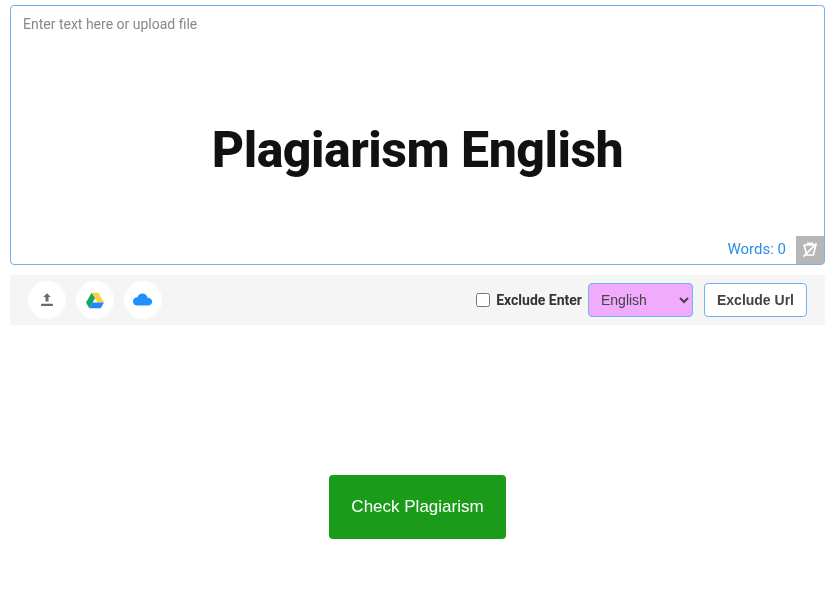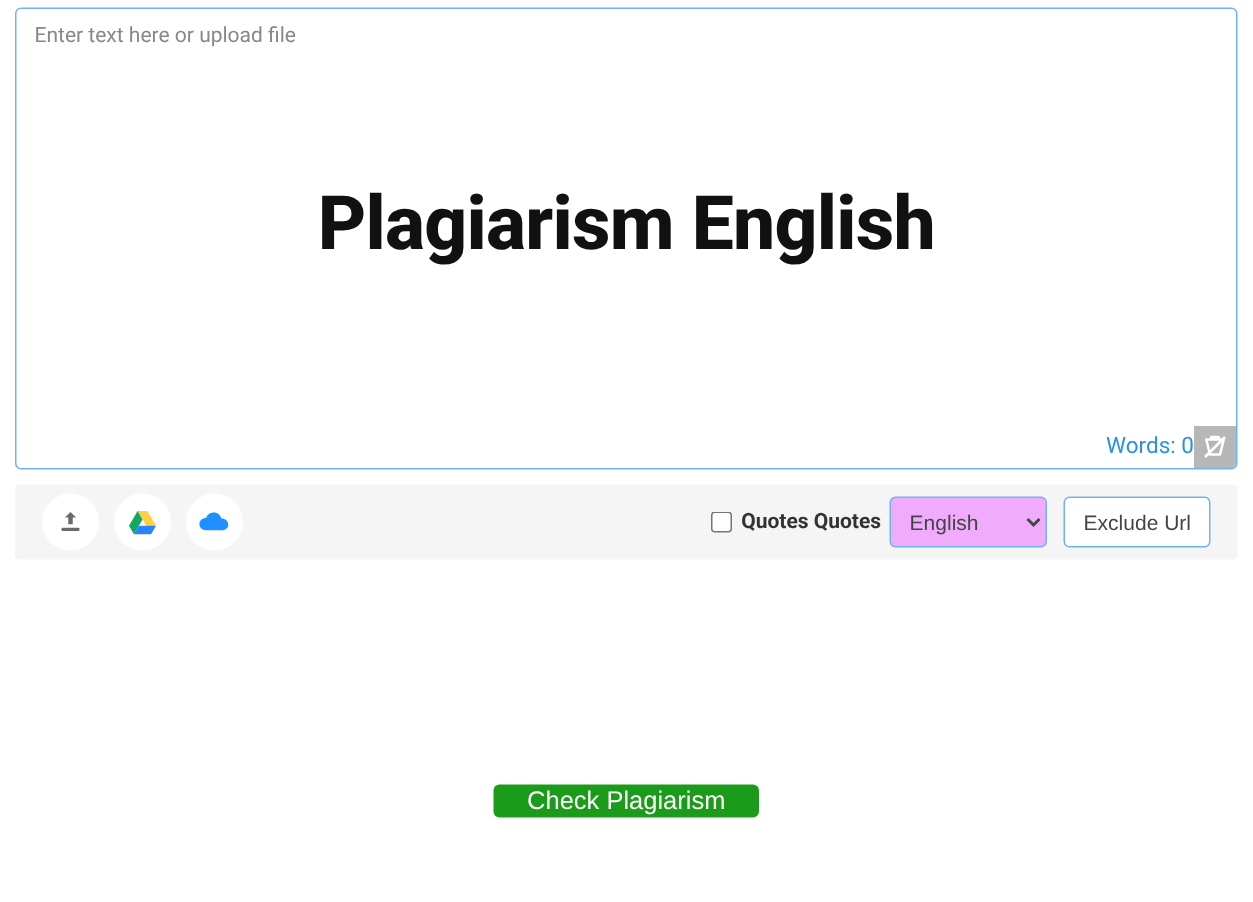--- a/index.html
+++ b/index.html
@@ -9,21 +9,21 @@
       width: 835px;
       height: 601px;
       overflow: hidden;
       padding: 5px 10px;
     }
     .input-area {
       position: relative;
       border: 1px solid #6fb3f2;
       border-radius: 4px;
       width: 100%;
-      height: 308px;
+      height: 260px;
       background: #fff;
     }
     .textarea {
       width: 100%;
       height: 100%;
       border: none;
       outline: none;
       resize: none;
       padding: 10px 12px;
       font-size: 14px;
@@ -38,21 +38,21 @@
       width: 100%;
       text-align: center;
       font-size: 50px;
       font-weight: 800;
       color: #111;
       pointer-events: none;
       letter-spacing: -0.5px;
     }
     .word-counter {
       position: absolute;
-      right: 28px;
+      right: 38px;
       bottom: 6px;
       color: #2a8fe7;
       font-size: 15px;
     }
     .grammar-icon {
       position: absolute;
       right: 0;
       bottom: 0;
       width: 28px;
       height: 28px;
@@ -97,33 +97,34 @@
     .exclude-url-btn {
       border: 1px solid #6fb3f2;
       border-radius: 4px;
       background: #fff;
       font-size: 14px;
       padding: 6px 12px;
       height: 34px;
       color: #444;
       cursor: pointer;
       margin-left: 5px;
+      font-weight: bold;
     }
     .check-row {
       display: flex;
       justify-content: center;
       margin-top: 150px;
     }
     .check-btn {
       background: #1a9b1a;
       color: #fff;
       border: none;
       border-radius: 4px;
       font-size: 17px;
-      padding: 1px 22px;
+      padding: 22px 22px;
       cursor: pointer;
     }
     input[type="checkbox"]{ width: 14px; height: 14px; }
   </style>
 </head>
 <body>
 
 <div class="input-area">
   <textarea class="textarea" placeholder="Enter text here or upload file" style=""></textarea>
   <div class="heading-overlay">Plagiarism English</div>
@@ -156,21 +157,21 @@
     </div>
     <div class="circle-btn">
       <svg width="22" height="16" viewBox="0 0 24 16">
         <path d="M6 14c-3 0-5-2-5-4.5S3 5 6 5c.5-2.5 3-4 5.5-4 2.8 0 5 2 5.5 4.5 3 0 5 2 5 4.5s-2 4-5 4H6z" fill="#1e90ff"></path>
       </svg>
     </div>
   </div>
   <div class="spacer"></div>
   <div class="exclude-section">
     <input type="checkbox" style="">
-    <span class="exclude-label">Quotes Quotes</span>
+    <span class="exclude-label">Exclude Enter</span>
     <select class="lang-select">
       <option>English</option>
     </select>
     <button class="exclude-url-btn">Exclude Url</button>
   </div>
 </div>
 
 <div class="check-row">
   <button class="check-btn">Check Plagiarism</button>
 </div>

